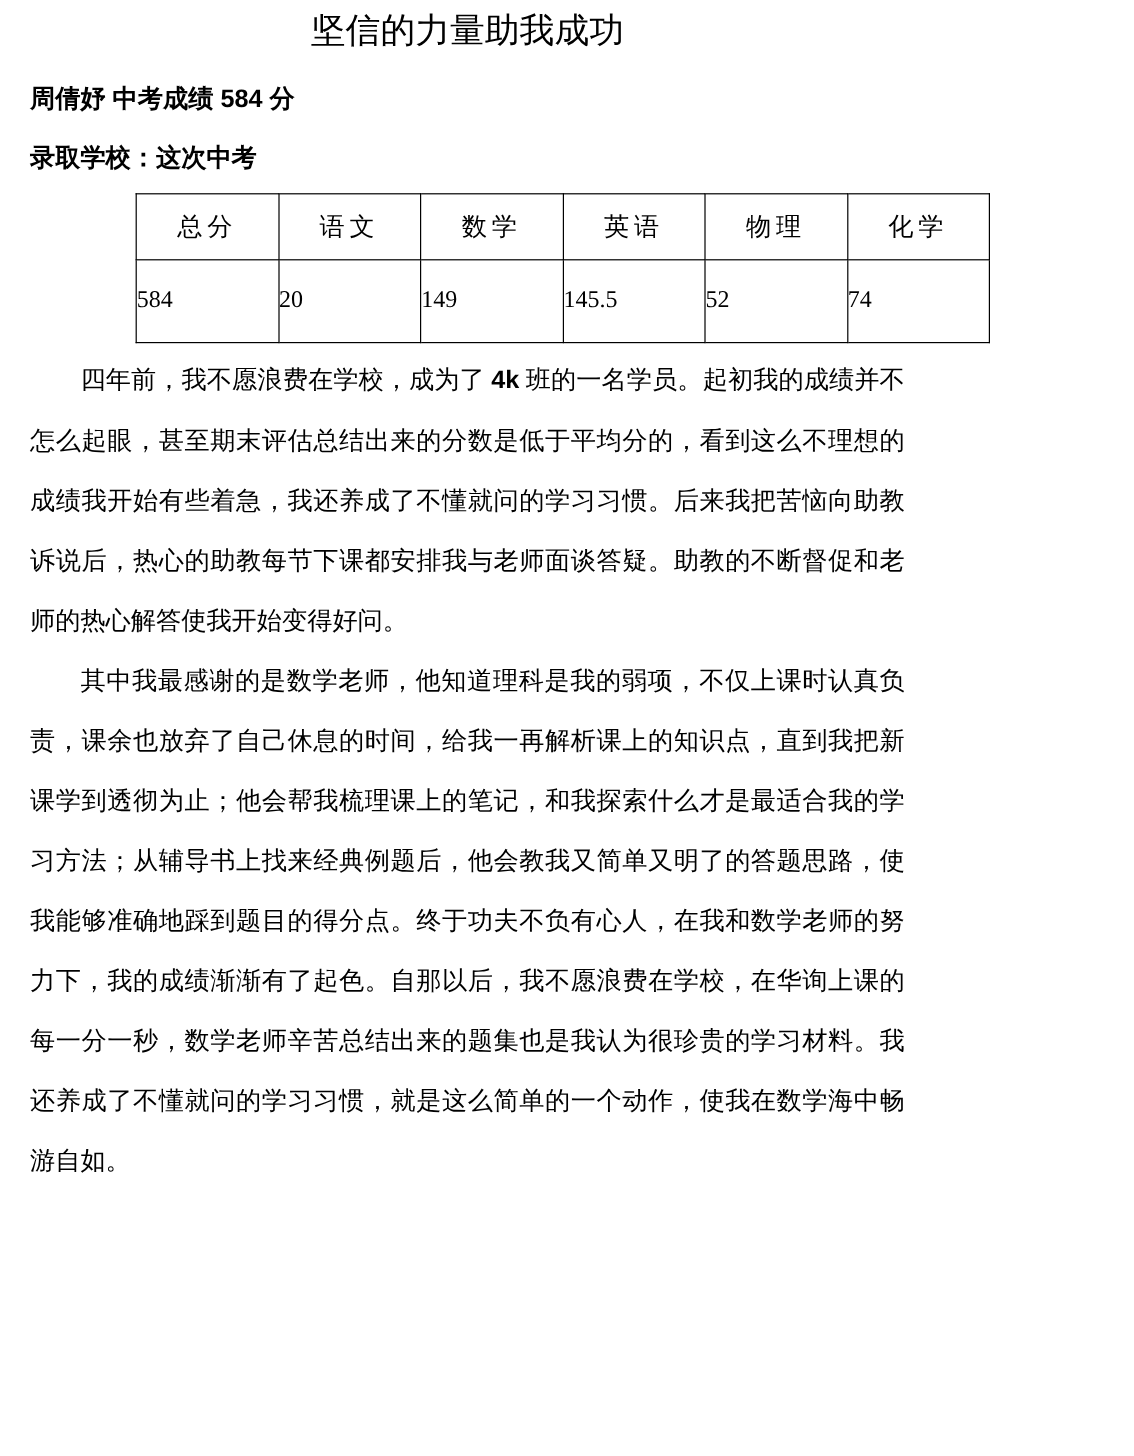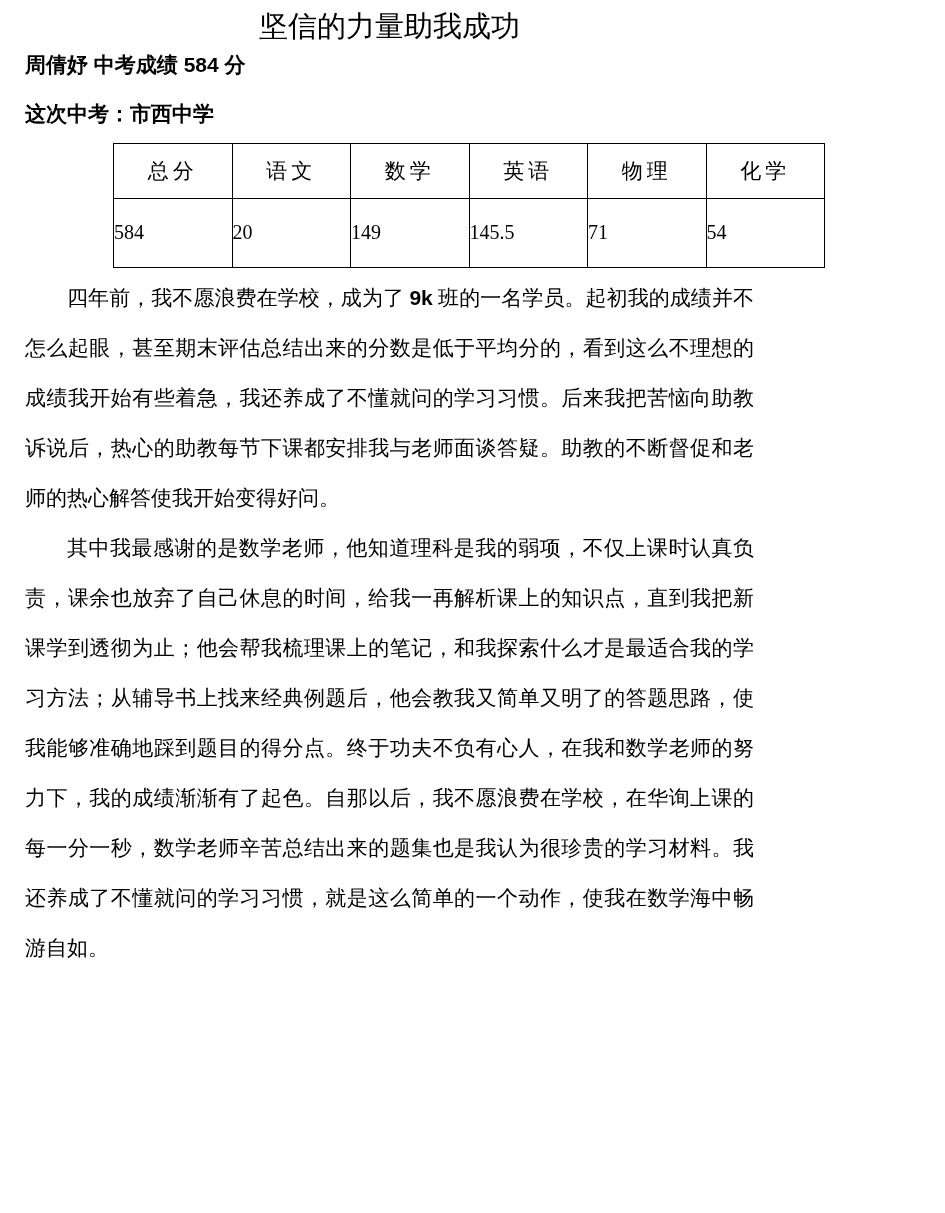--- a/index.html
+++ b/index.html
@@ -33,21 +33,21 @@
     font-size: 21px;
     line-height: 1.15;
   }
   .lead-line {
     margin: 0;
     font-family: "Liberation Sans", "DejaVu Sans", sans-serif;
     font-weight: 700;
     font-size: 21px;
     line-height: 1.15;
   }
-  .lead-line.first { margin-top: 10px; }
+  .lead-line.first { margin-top: 28px; }
   .lead-line.second { margin-top: 25px; }
   table.score-table {
     border-collapse: collapse;
     table-layout: fixed;
     width: 712px;
     margin: 16px 0 0 88px;
   }
   table.score-table th,
   table.score-table td {
     border: 1.5px solid #000000;
@@ -81,41 +81,41 @@
 </head>
 <body>
 
 <div class="page">
 
   <h1 class="doc-title">坚信的力量助我成功</h1>
 
 
   <p class="lead-line first">周倩妤 中考成绩 584 分</p>
 
-  <p class="lead-line second">这次中考：市西中学</p>
+  <p class="lead-line second">录取学校：这次中考</p>
 
   <table class="score-table">
     <tbody>
       <tr>
         <th>总分</th>
         <th>语文</th>
         <th>数学</th>
         <th>英语</th>
         <th>物理</th>
         <th>化学</th>
       </tr>
       <tr>
         <td>584</td>
         <td>20</td>
         <td>149</td>
         <td>145.5</td>
-        <td>71</td>
-        <td>54</td>
+        <td>52</td>
+        <td>74</td>
       </tr>
     </tbody>
   </table>
 
-  <p class="body-para first"><span>四年前，我不愿浪费在学校，成为了 </span><span class="num">9k</span><span> 班的一名学员。起初我的成绩并不怎么起眼，甚至期末评估总结出来的分数是低于平均分的，看到这么不理想的成绩我开始有些着急，我还养成了不懂就问的学习习惯。后来我把苦恼向助教诉说后，热心的助教每节下课都安排我与老师面谈答疑。助教的不断督促和老师的热心解答使我开始变得好问。</span></p>
+  <p class="body-para first"><span>四年前，我不愿浪费在学校，成为了 </span><span class="num">4k</span><span> 班的一名学员。起初我的成绩并不怎么起眼，甚至期末评估总结出来的分数是低于平均分的，看到这么不理想的成绩我开始有些着急，我还养成了不懂就问的学习习惯。后来我把苦恼向助教诉说后，热心的助教每节下课都安排我与老师面谈答疑。助教的不断督促和老师的热心解答使我开始变得好问。</span></p>
 
   <p class="body-para"><span>其中我最感谢的是数学老师，他知道理科是我的弱项，不仅上课时认真负责，课余也放弃了自己休息的时间，给我一再解析课上的知识点，直到我把新课学到透彻为止；他会帮我梳理课上的笔记，和我探索什么才是最适合我的学习方法；从辅导书上找来经典例题后，他会教我又简单又明了的答题思路，使我能够准确地踩到题目的得分点。终于功夫不负有心人，在我和数学老师的努力下，我的成绩渐渐有了起色。自那以后，我不愿浪费在学校，在华询上课的每一分一秒，数学老师辛苦总结出来的题集也是我认为很珍贵的学习材料。我还养成了不懂就问的学习习惯，就是这么简单的一个动作，使我在数学海中畅游自如。</span></p>
 
 
 </div>
 
 </body></html>

